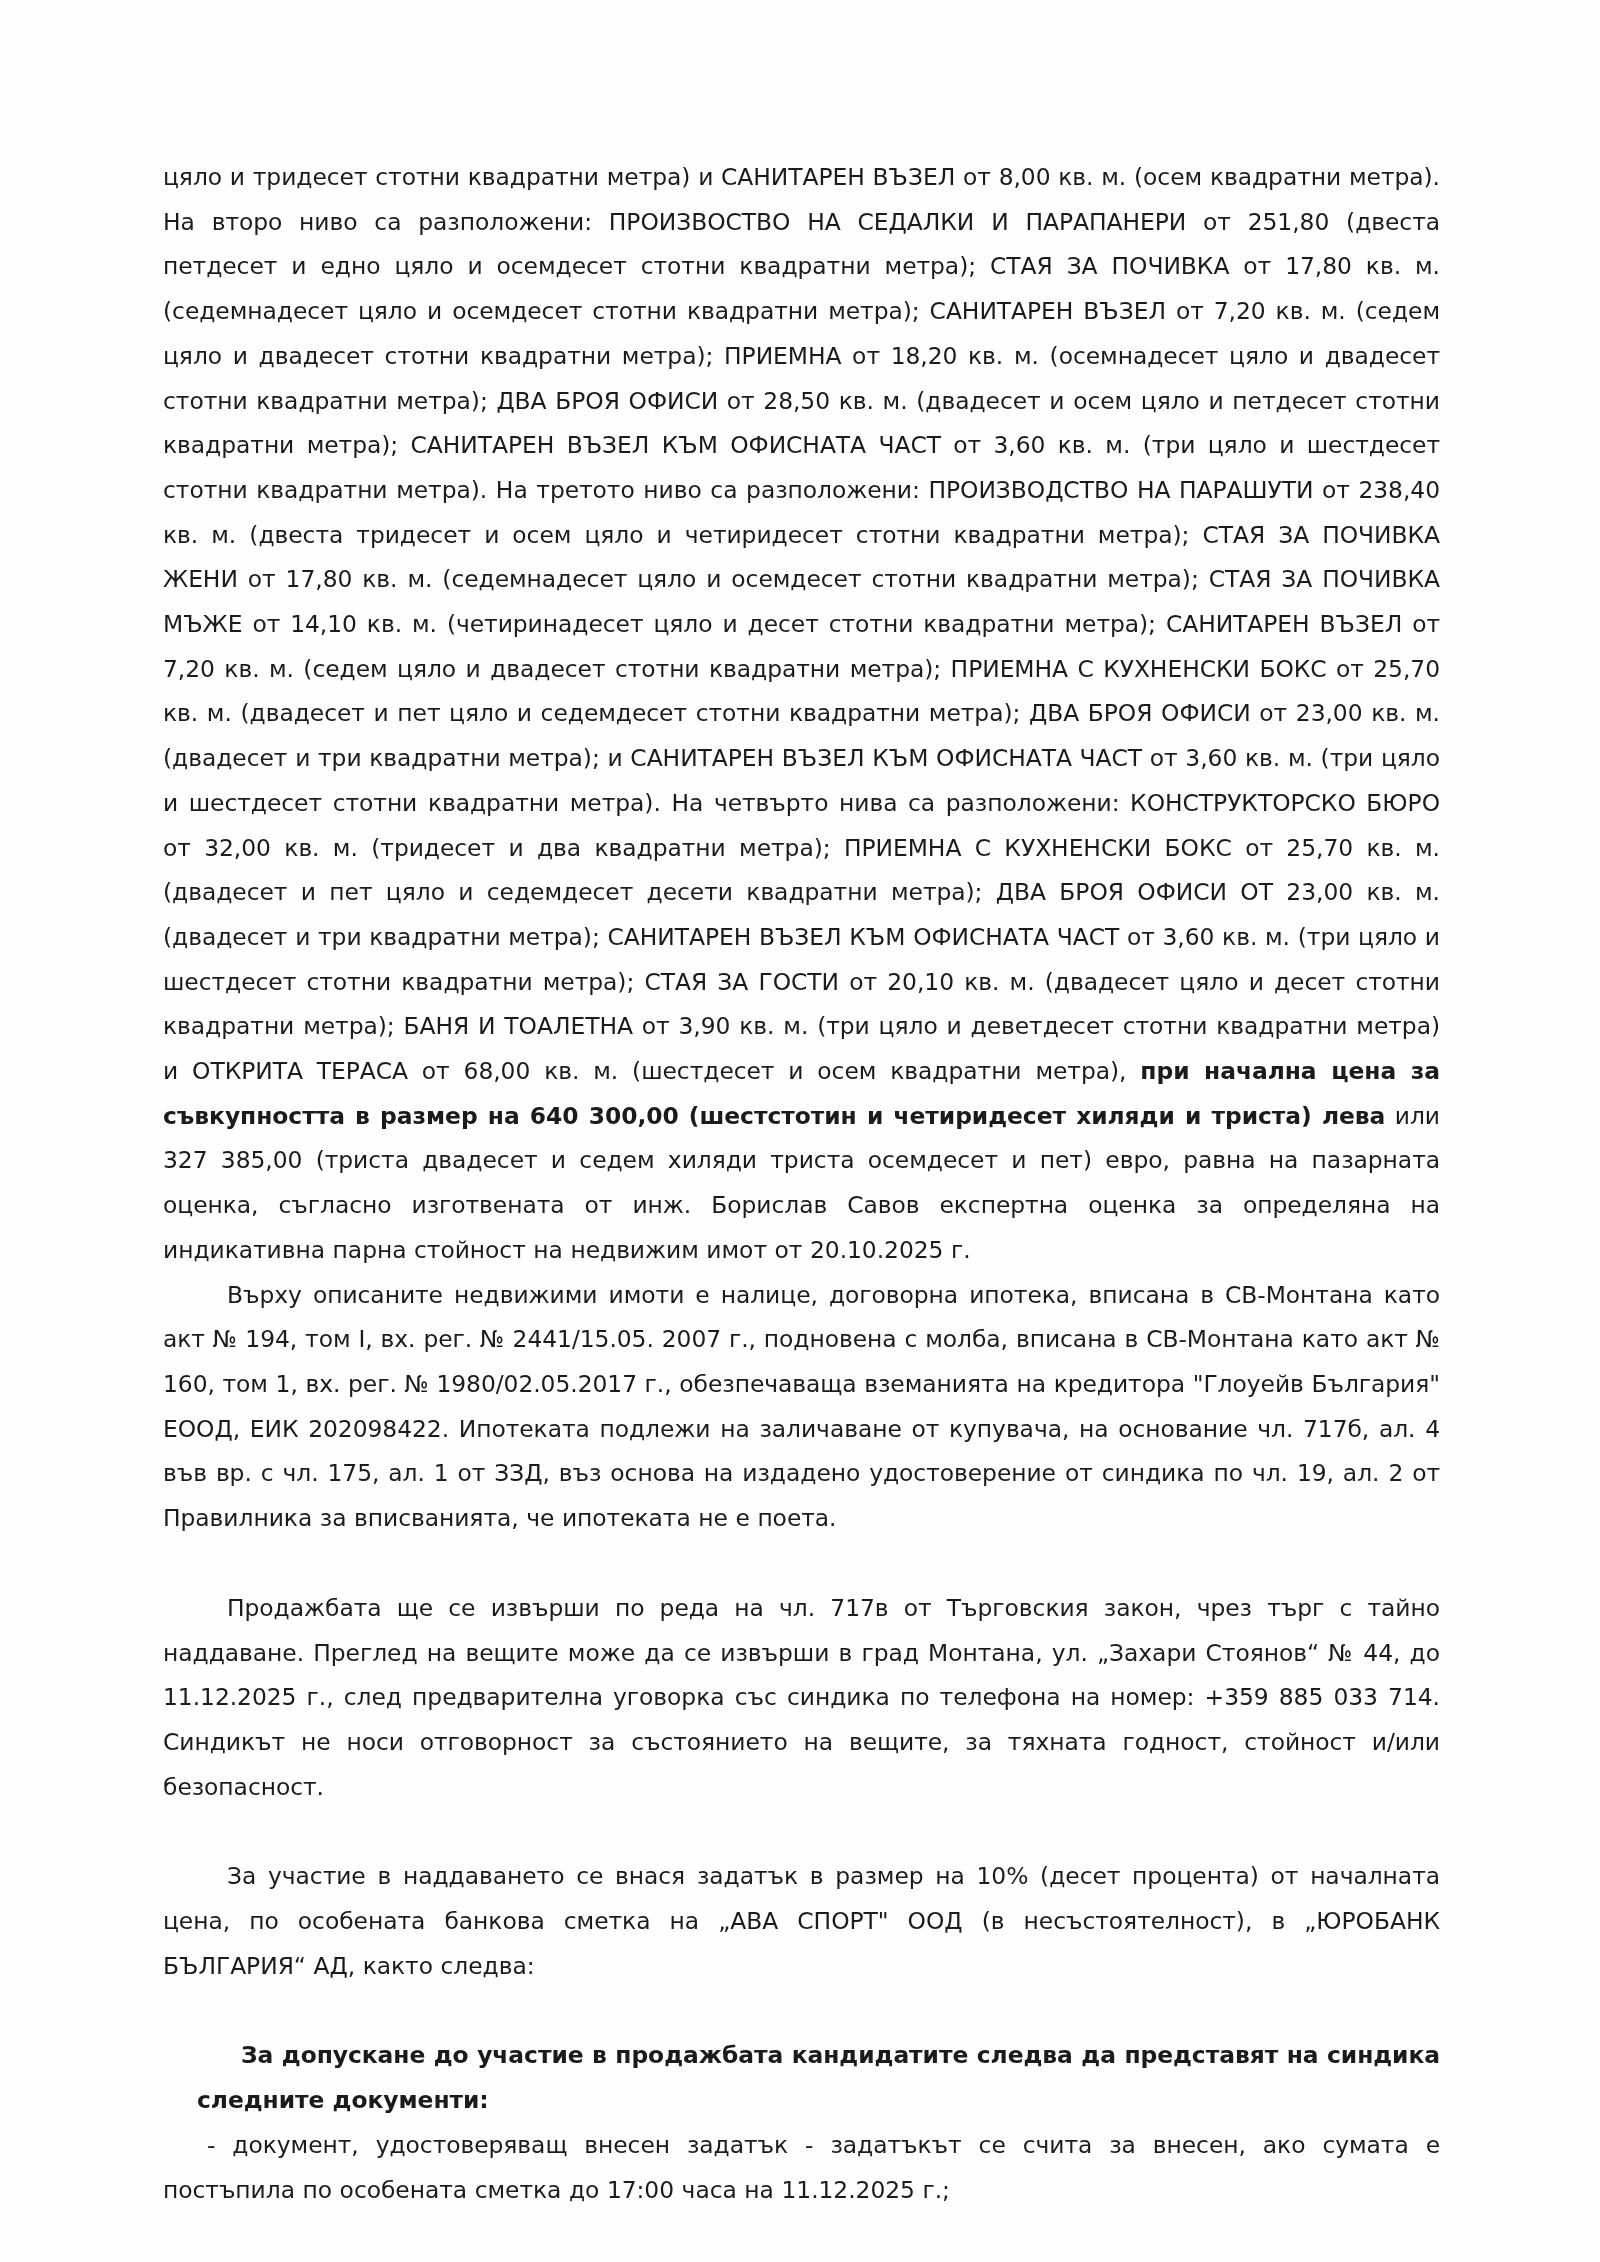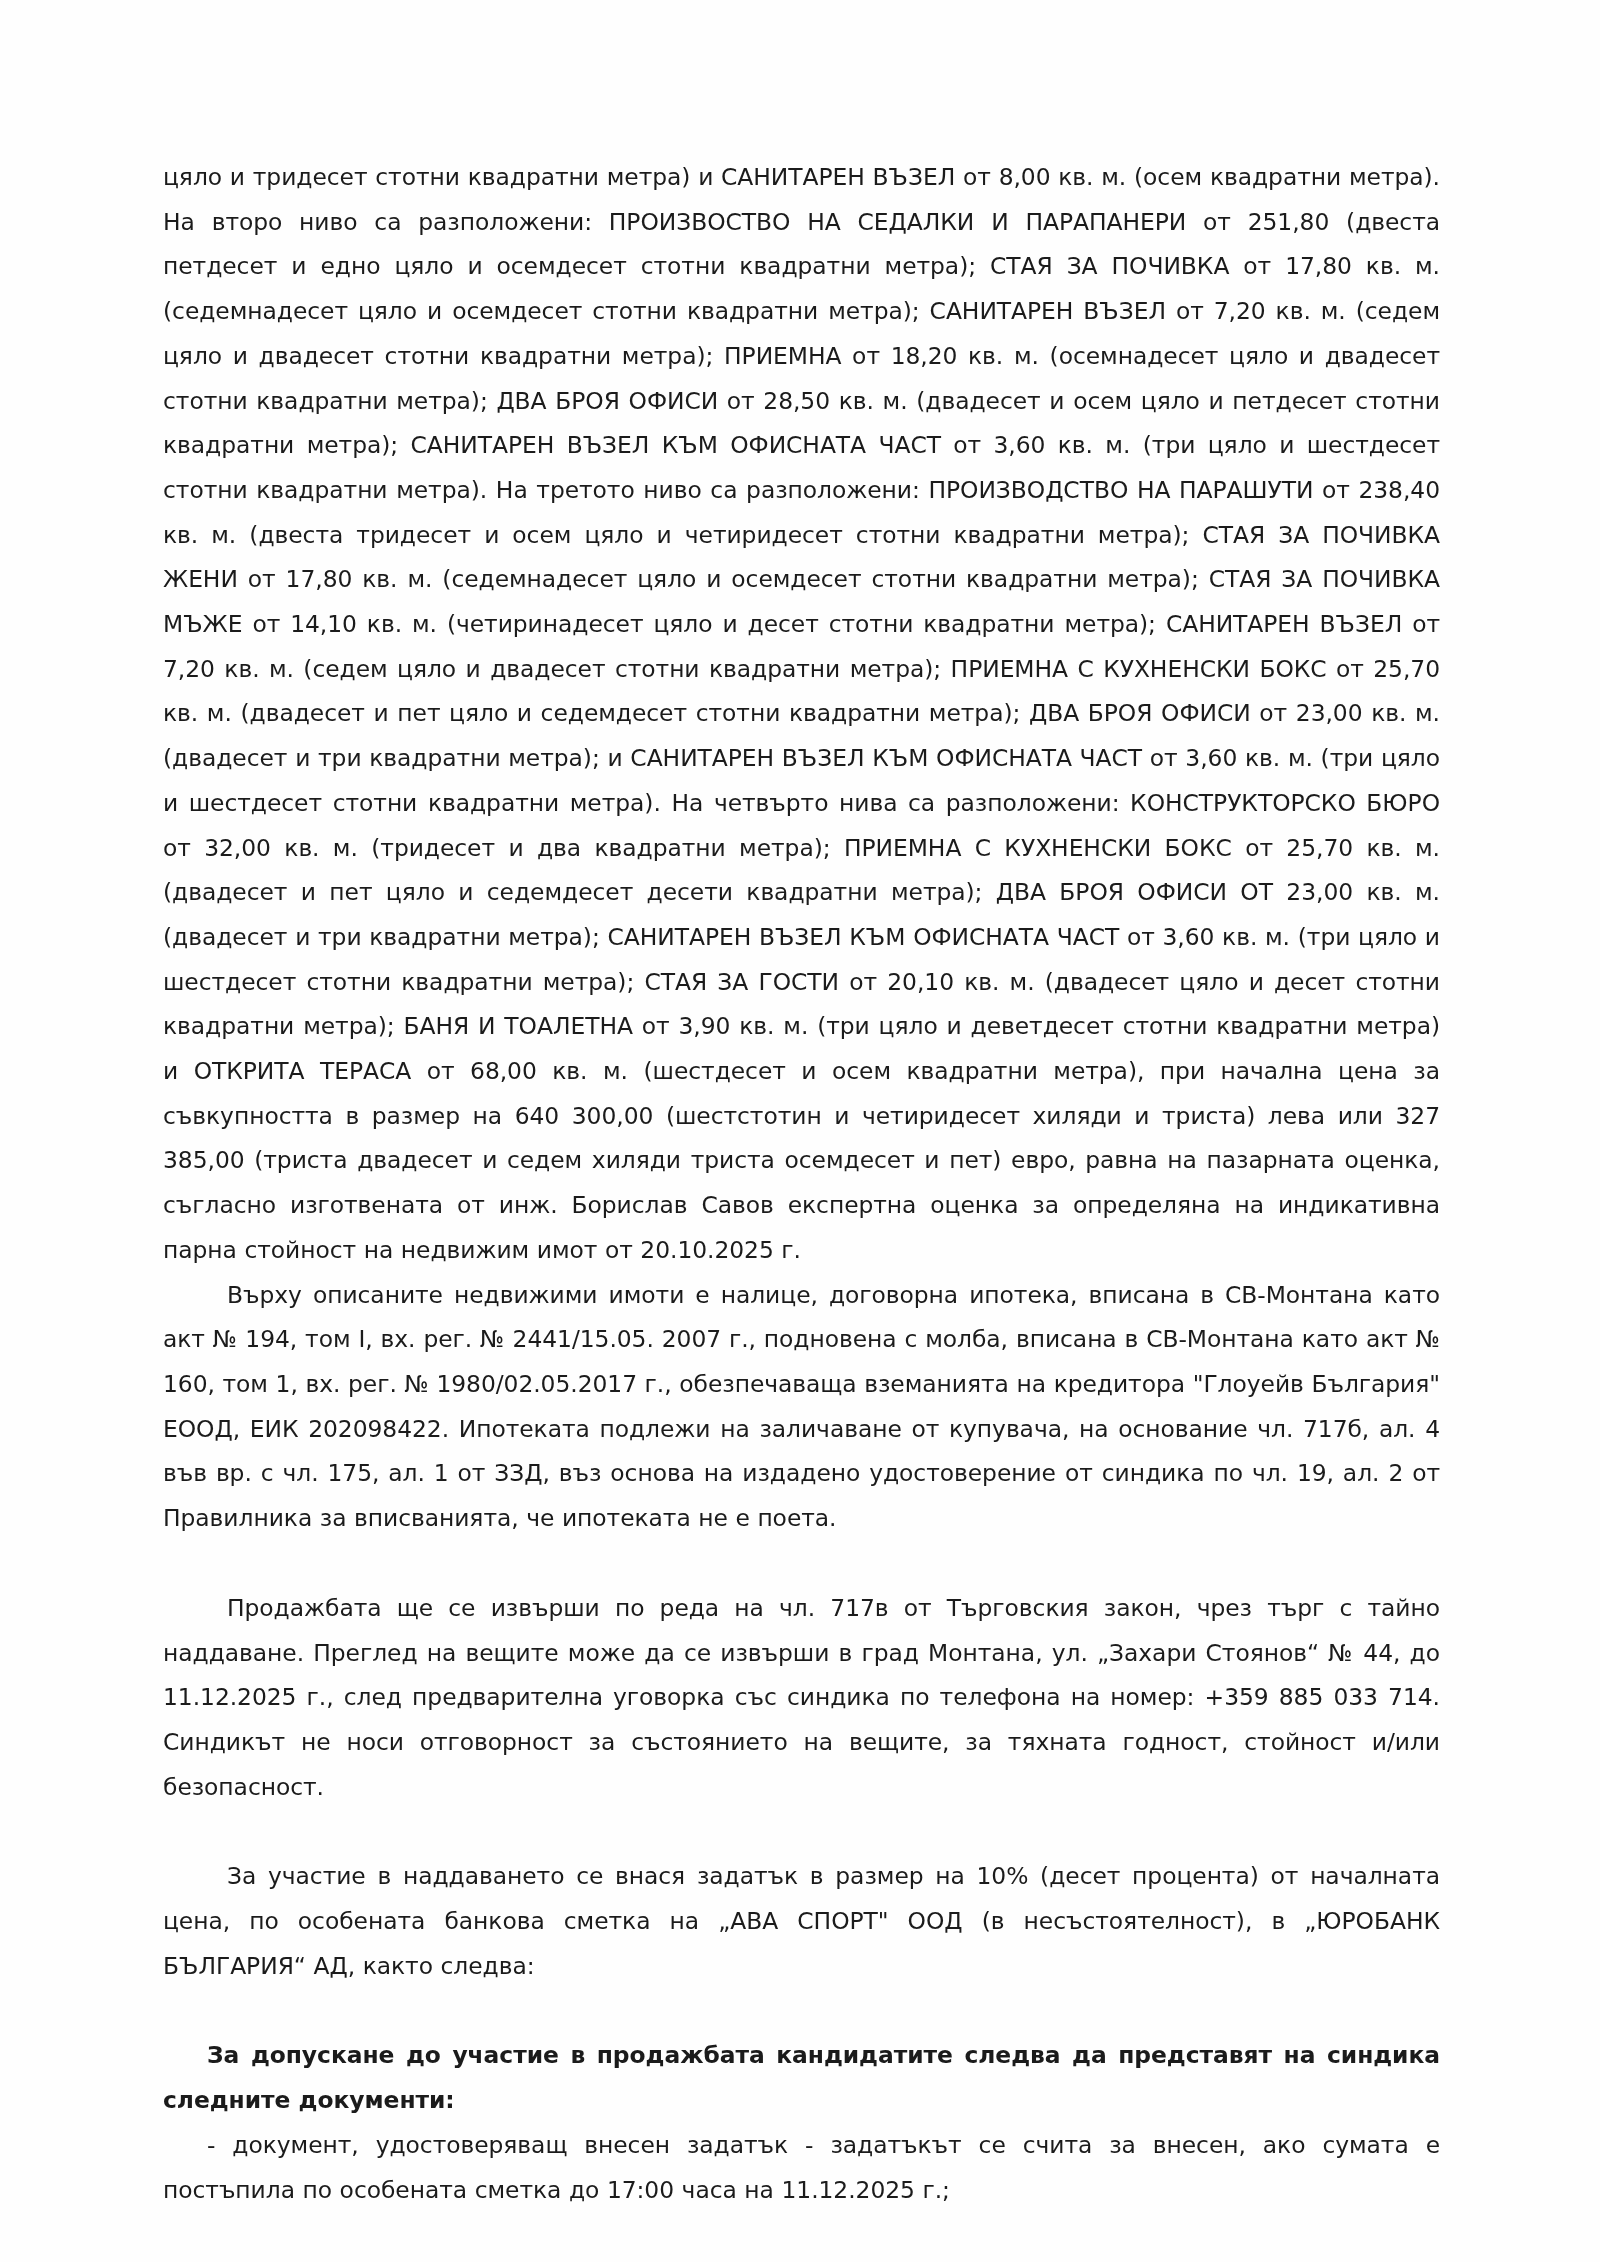--- a/index.html
+++ b/index.html
@@ -46,35 +46,36 @@
     padding: 0;
     text-align: justify;
   }
   p.indent {
     text-indent: 64px;
   }
   p.flow {
     text-indent: 0;
   }
   .b {
-    font-weight: normal;
+    font-weight: bold;
   }
   .gap-md { height: 45px; }
   .bank-line {
     text-align: left;
     text-indent: 38px;
   }
   .bullet {
     text-align: justify;
     text-indent: 44px;
   }
   .heading-bold {
     font-weight: bold;
     text-align: justify;
     text-indent: 44px;
+    margin-left: 34px;
   }
   
   .watermark {
     position: absolute;
     left: 22px;
     top: 1042px;
     font-family: "DejaVu Sans", sans-serif;
     font-size: 76px;
     font-weight: 400;
     letter-spacing: 2px;

